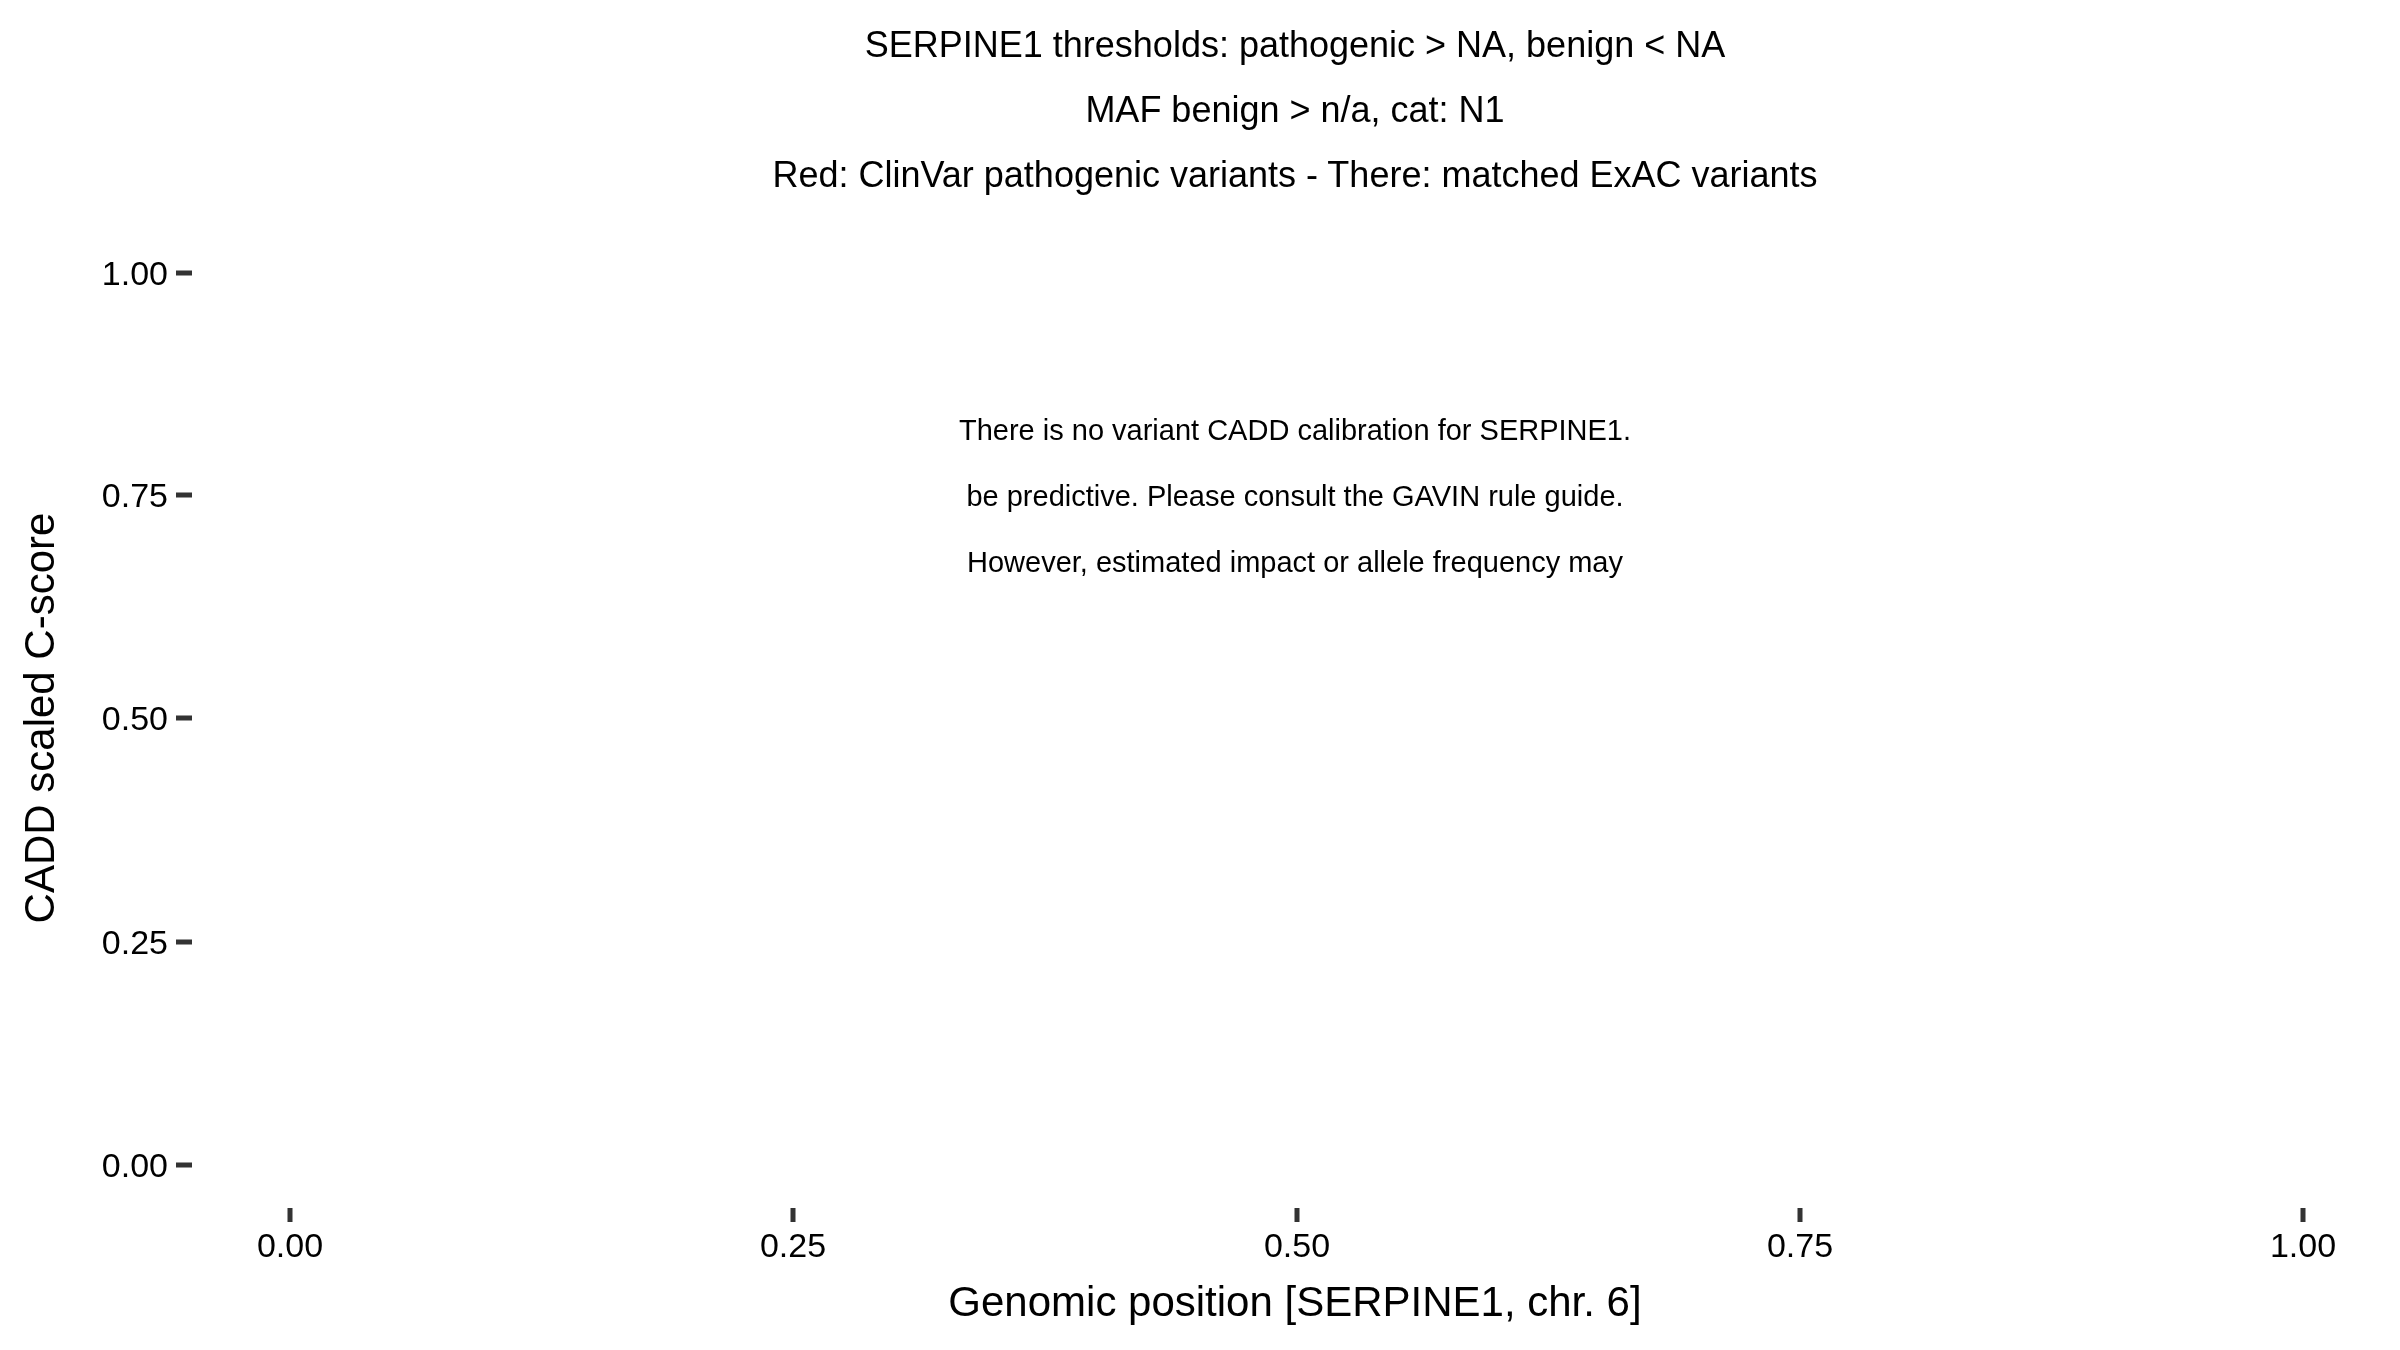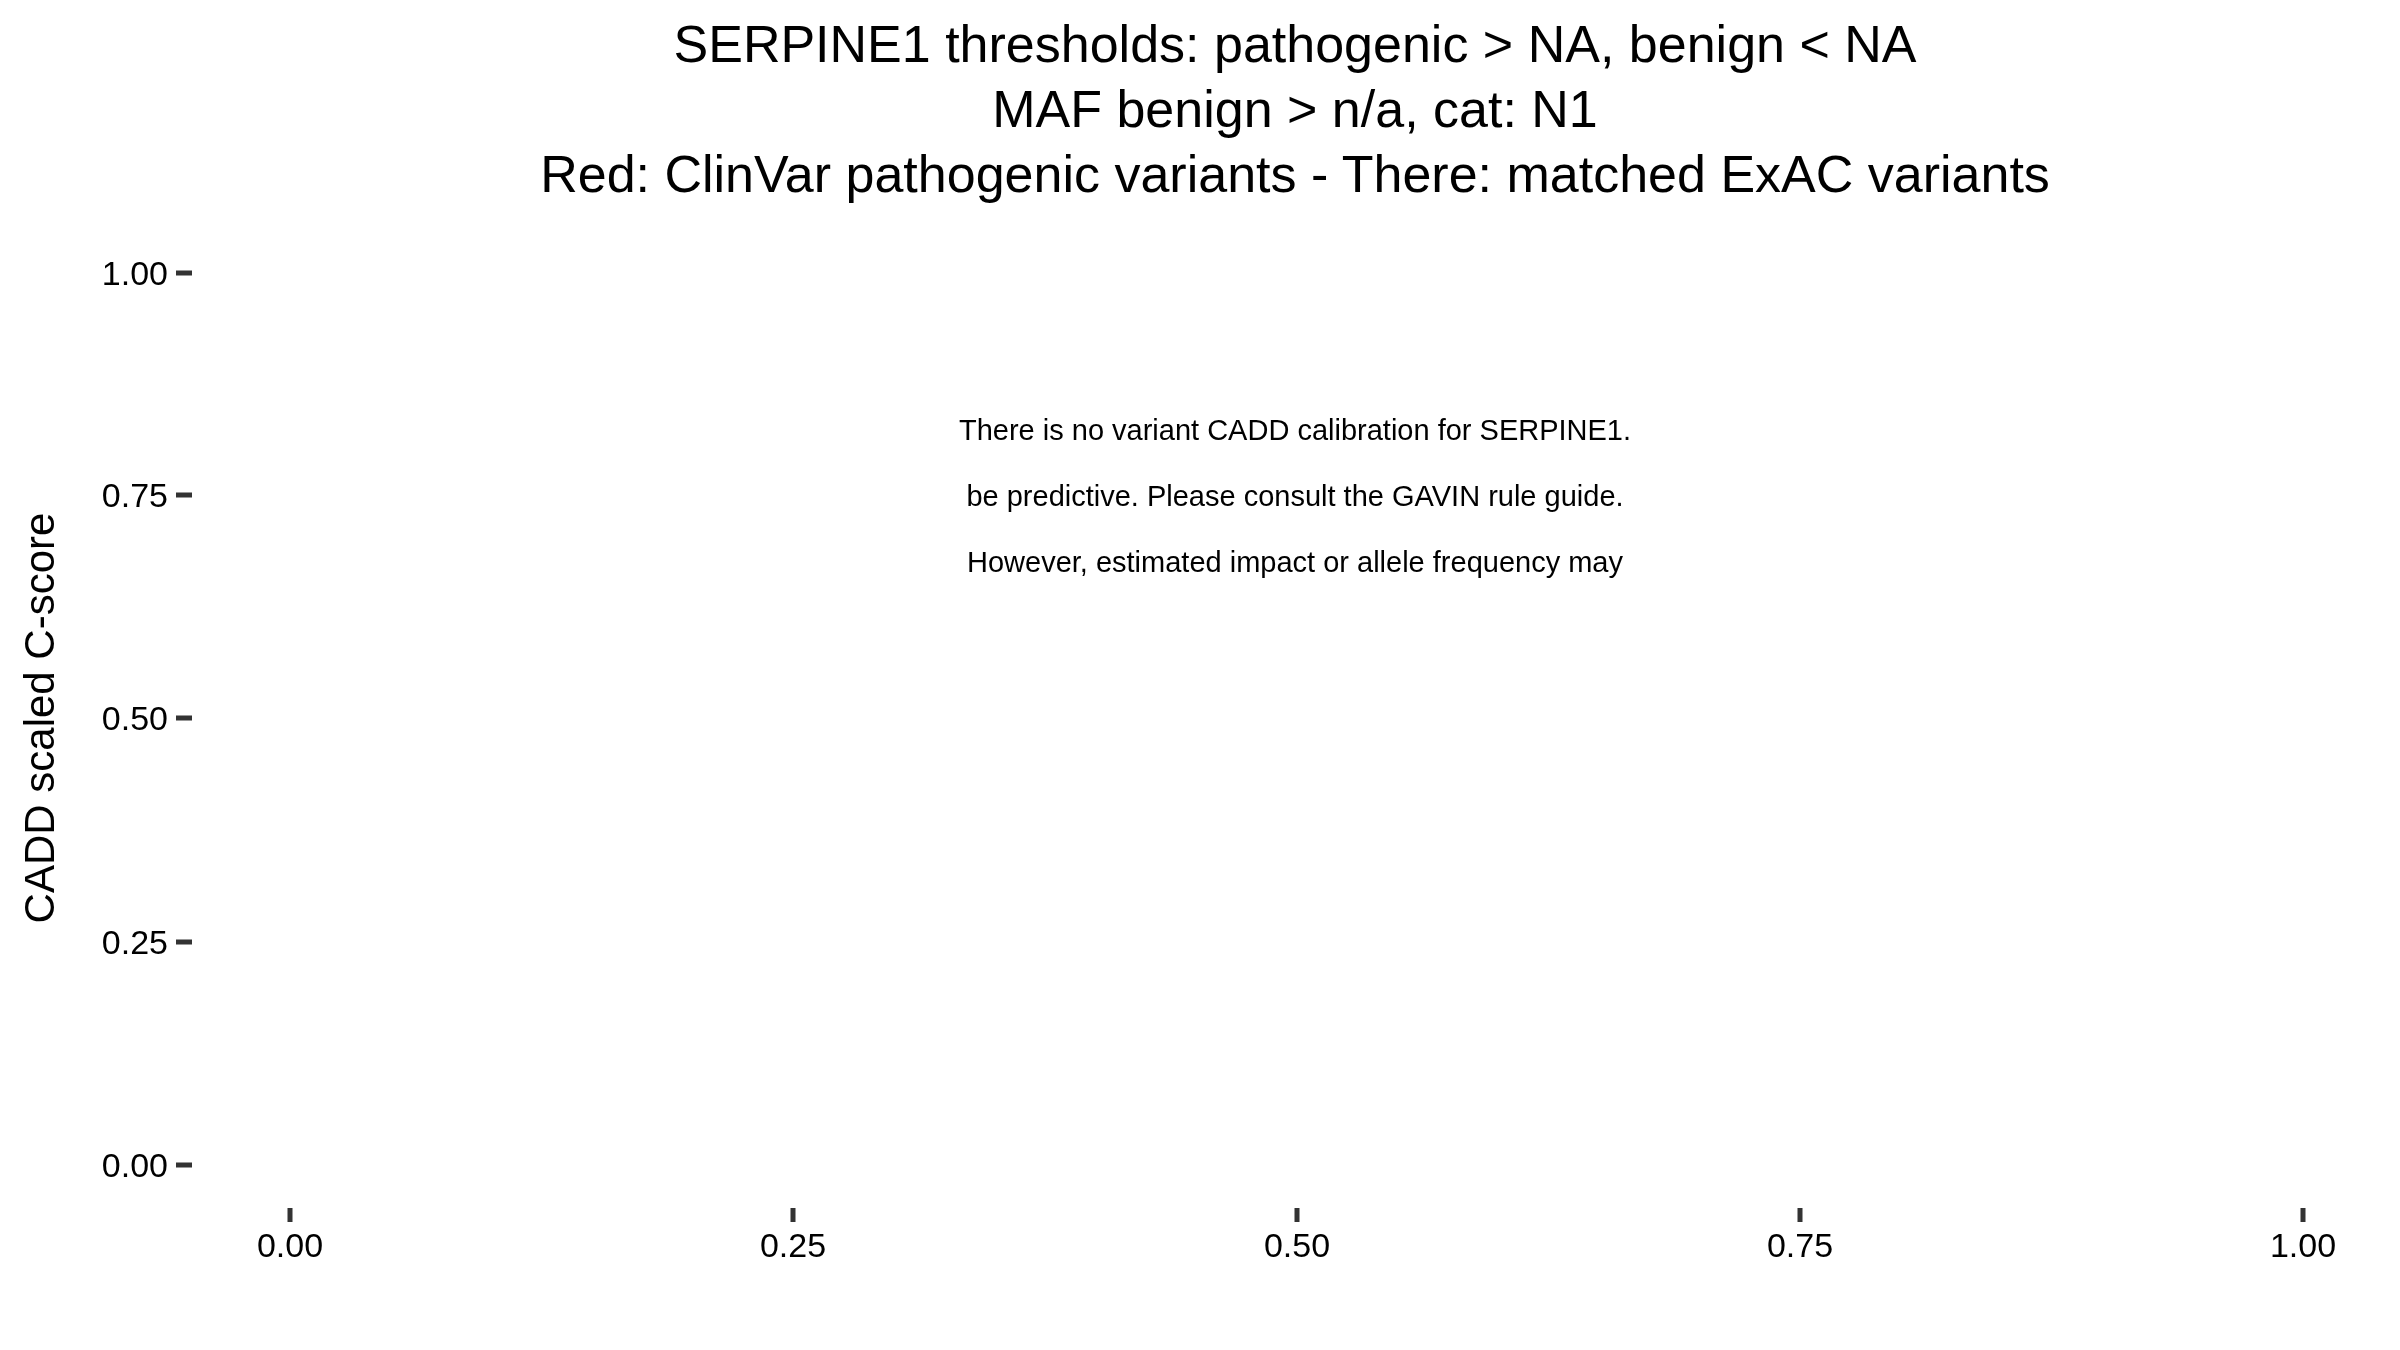--- a/index.html
+++ b/index.html
@@ -18,21 +18,21 @@
   }
   
   .title-block {
     position: absolute;
     left: 190px;
     top: 12px;
     width: 2210px;
     text-align: center;
   }
   .title-line {
-    font-size: 52px;
+    font-size: 36px;
     line-height: 65px;
     white-space: nowrap;
   }
   
   .y-axis-title {
     position: absolute;
     left: 40px;
     top: 718px;
     transform: translate(-50%, -50%) rotate(-90deg);
     font-size: 42px;
@@ -126,20 +126,21 @@
   <div class="xtick-mark" style="left:1297px"></div>
   <div class="xtick-mark" style="left:1800px"></div>
   <div class="xtick-mark" style="left:2303px"></div>
 
   <div class="xtick-label" style="left:290px">0.00</div>
   <div class="xtick-label" style="left:793px">0.25</div>
   <div class="xtick-label" style="left:1297px">0.50</div>
   <div class="xtick-label" style="left:1800px">0.75</div>
   <div class="xtick-label" style="left:2303px">1.00</div>
 
+  <div class="x-axis-title">Genomic position [SERPINE1, chr. 6]</div>
 
   <div class="annotation-block">
     <div class="annotation-line">There is no variant CADD calibration for SERPINE1.</div>
     <div class="annotation-line">be predictive. Please consult the GAVIN rule guide.</div>
     <div class="annotation-line">However, estimated impact or allele frequency may</div>
   </div>
 
 </div>
 
 </body></html>

